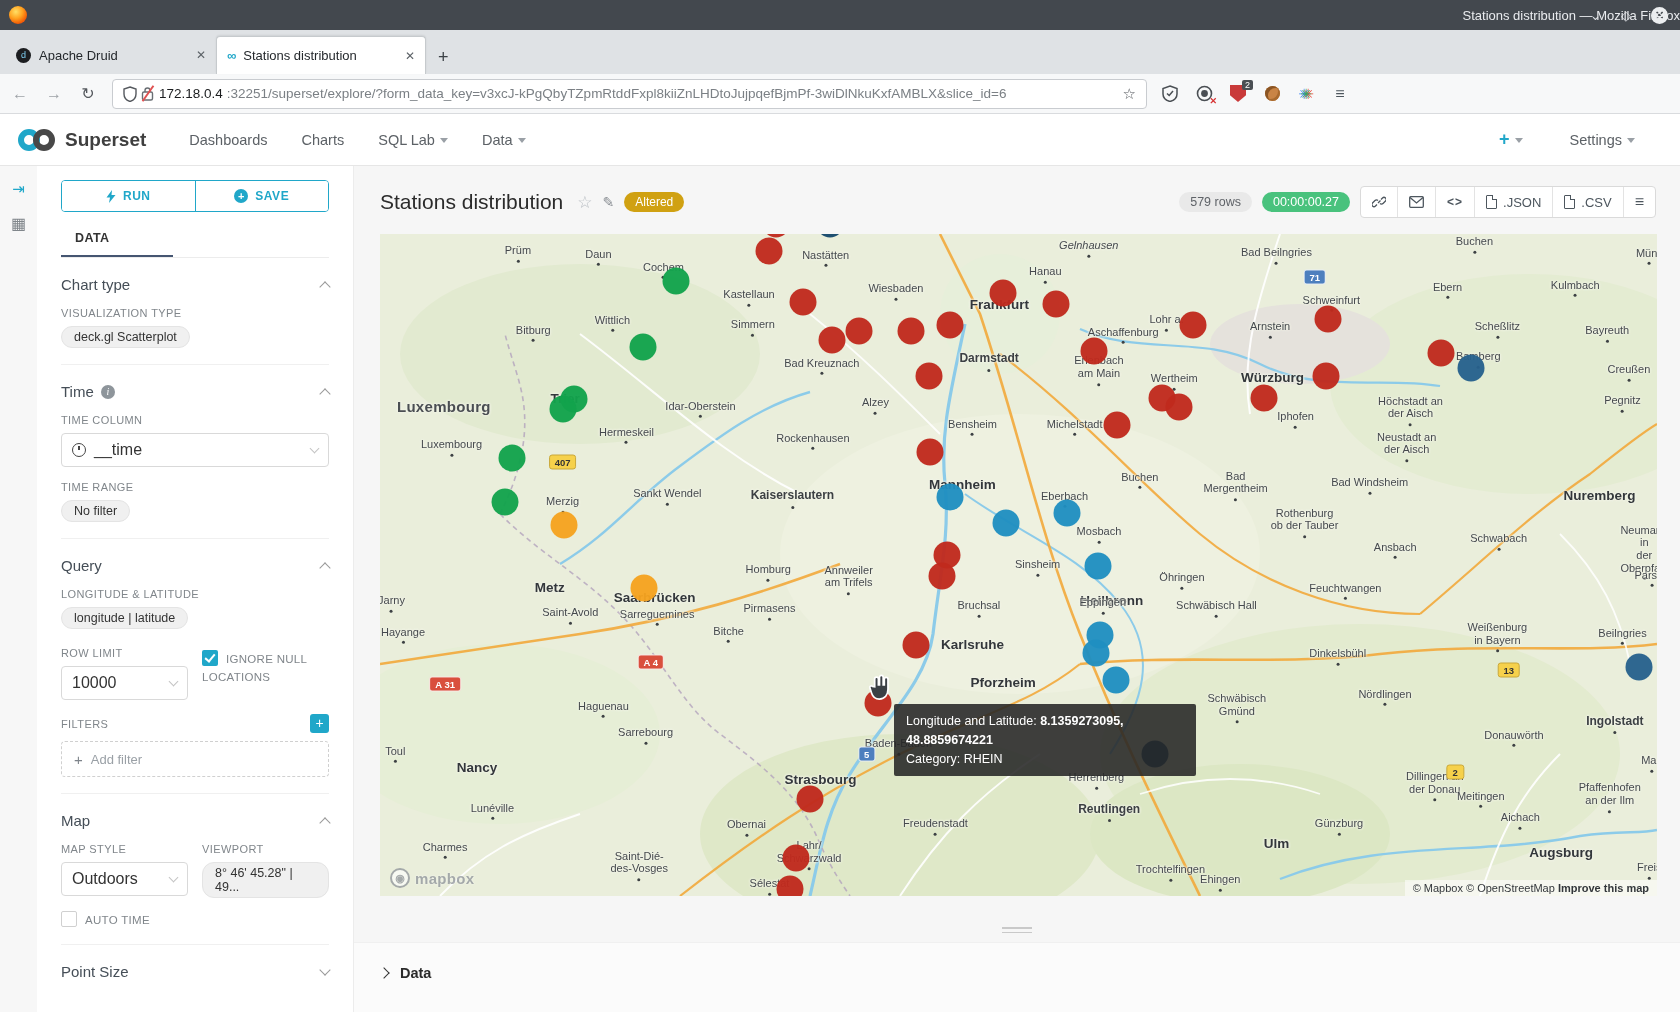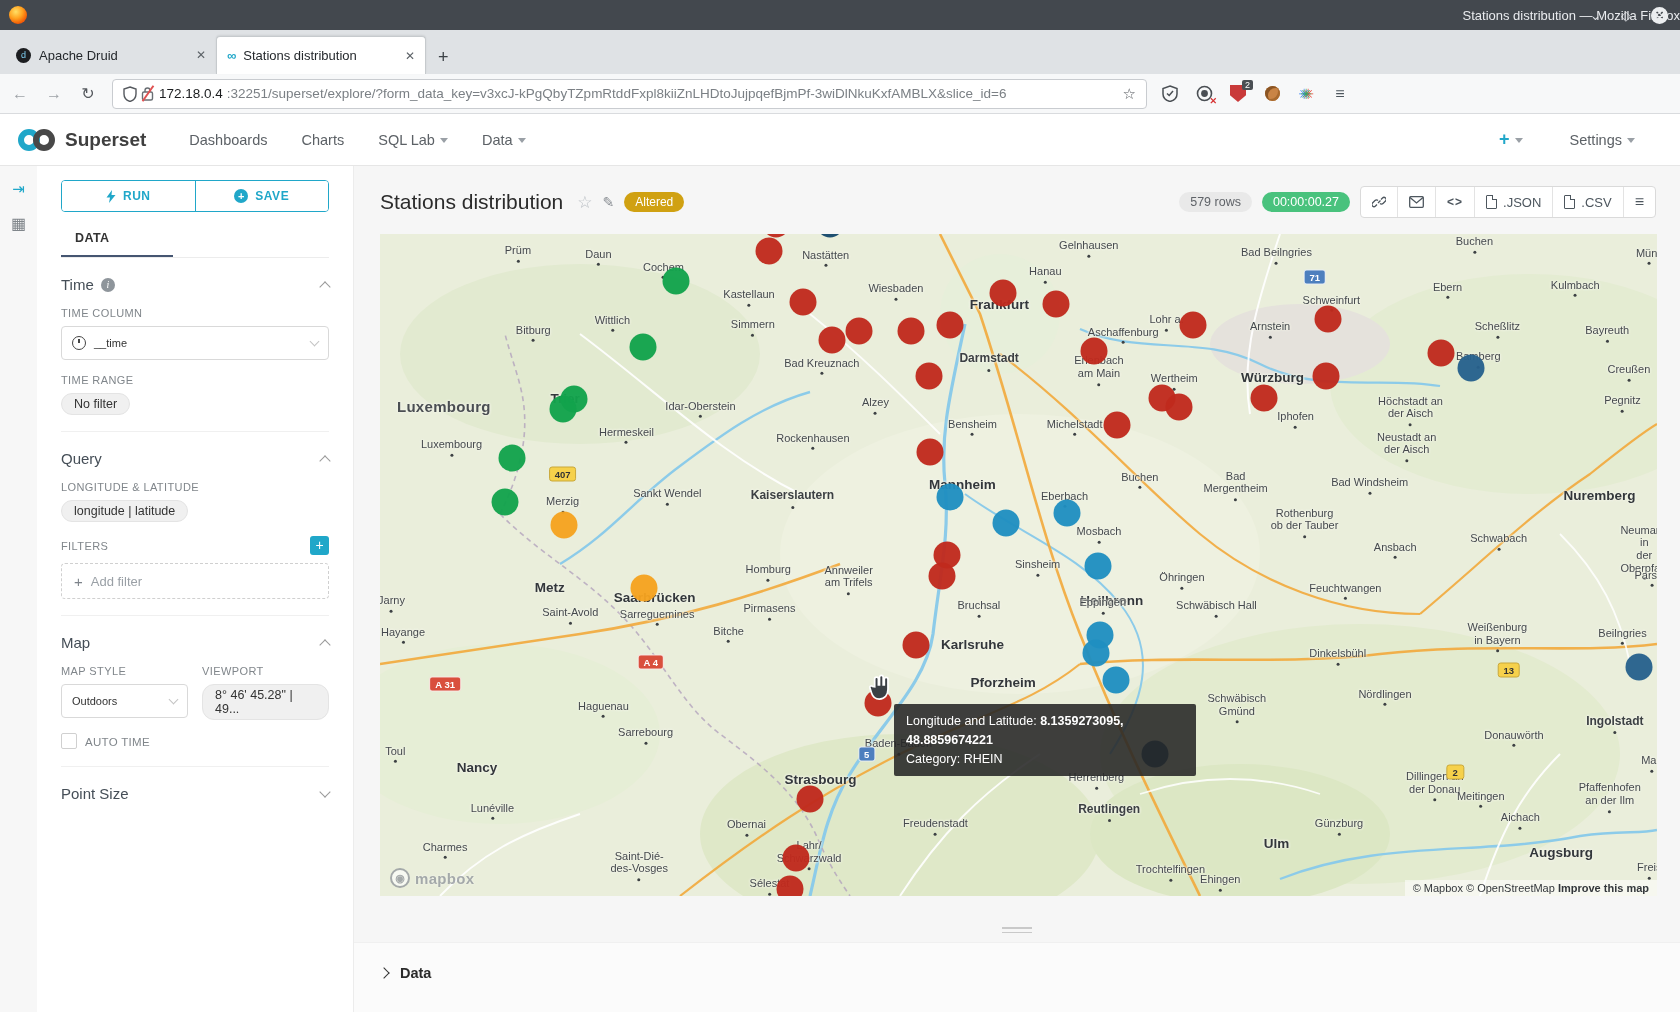--- a/index.html
+++ b/index.html
@@ -64,21 +64,21 @@
   .ptab{display:inline-block;padding:0 0 10px 14px;font-size:12.5px;font-weight:bold;letter-spacing:.4px;color:#333}
   .ptab-line{height:2px;background:#455571;width:112px;margin-top:0}
   .sect{padding:18px 0 16px 0;border-bottom:1px solid #f0f0f0}
   .sect-h{display:flex;align-items:center;font-size:15px;color:#454e57}
   .chev{width:8px;height:8px;border-right:1.6px solid #999;border-bottom:1.6px solid #999;margin-left:auto}
   .chev.up{transform:rotate(-135deg);margin-top:4px}
   .chev.down{transform:rotate(45deg);margin-bottom:4px}
   .info-i{width:14px;height:14px;border-radius:50%;background:#8e959b;color:#fff;font-size:10px;font-style:italic;display:inline-flex;align-items:center;justify-content:center;margin-left:7px;font-family:"Liberation Serif",serif}
   .caps{font-size:11px;color:#80868b;letter-spacing:.4px;margin:14px 0 7px 0}
   .pill{display:inline-block;background:#f0f0f0;border:1px solid #e4e4e4;border-radius:12px;padding:3px 12px;font-size:12.5px;color:#333}
-  .selbox{height:34px;border:1px solid #d9d9d9;border-radius:4px;display:flex;align-items:center;padding:0 10px;font-size:11px;color:#333;gap:8px;background:#fff}
+  .selbox{height:34px;border:1px solid #d9d9d9;border-radius:4px;display:flex;align-items:center;padding:0 10px;font-size:16px;color:#333;gap:8px;background:#fff}
   .selbox .sel-chev{margin-left:auto;width:7px;height:7px;border-right:1.4px solid #c4c4c4;border-bottom:1.4px solid #c4c4c4;transform:rotate(45deg);margin-bottom:3px}
   .clock{width:14px;height:14px;border-radius:50%;border:1.5px solid #444;position:relative}
   .clock:after{content:"";position:absolute;left:5px;top:2px;width:1.5px;height:4px;background:#444}
   .two-col{display:flex;gap:14px}
   .two-col>div{flex:1}
   .cb{width:16px;height:16px;border-radius:2px;display:inline-block;vertical-align:-3px;margin-right:8px}
   .cb.on{background:#20a7c9;position:relative}
   .cb.on:after{content:"";position:absolute;left:5px;top:2px;width:4px;height:8px;border-right:2px solid #fff;border-bottom:2px solid #fff;transform:rotate(40deg)}
   .cb.off{background:#fff;border:1px solid #d0d0d0}
   .cb-label{font-size:11.5px;color:#80868b;letter-spacing:.3px}
@@ -244,20 +244,28 @@
           <span class="save-plus">+</span>
           <span>SAVE</span>
         </button>
       </div>
 
       <div class="ptabs">
         <span class="ptab">DATA</span>
         <div class="ptab-line"></div>
       </div>
 
+      <div class="sect" style="border-top:none">
+        <div class="sect-h">
+          <span>Chart type</span>
+            <span class="chev up"></span>
+        </div>
+        <div class="caps">VISUALIZATION TYPE</div>
+        <span class="pill">deck.gl Scatterplot</span>
+      </div>
 
       <div class="sect">
         <div class="sect-h">
           <span>Time</span>
             <span class="info-i">i</span>
           <span class="chev up"></span>
         </div>
         <div class="caps">TIME COLUMN</div>
         <div class="selbox">
           <span class="clock"></span>
@@ -268,20 +276,32 @@
         <span class="pill">No filter</span>
       </div>
 
       <div class="sect">
         <div class="sect-h">
           <span>Query</span>
             <span class="chev up"></span>
         </div>
         <div class="caps">LONGITUDE &amp; LATITUDE</div>
         <span class="pill">longitude | latitude</span>
+        <div class="two-col" style="margin-top:4px">
+          <div>
+            <div class="caps">ROW LIMIT</div>
+            <div class="selbox">
+              <span>10000</span>
+              <span class="sel-chev"></span>
+            </div>
+          </div>
+          <div style="padding-top:16px">
+            <span class="cb on"></span><span class="cb-label">IGNORE NULL LOCATIONS</span>
+          </div>
+        </div>
         <div class="filters-head">
           <span class="caps" style="margin:0">FILTERS</span>
           <span class="plus-btn">+</span>
         </div>
         <div class="addfilter">
           <span class="pf">+</span>
           <span>Add filter</span>
         </div>
       </div>
 
@@ -380,21 +400,21 @@
           <path d="M620 120 C700 180 760 250 820 300 C880 350 960 380 1040 380" fill="none" stroke="#f2a93b" stroke-width="2.2" opacity=".9"></path>
           <path d="M1040 380 C1100 330 1150 280 1210 240 C1240 216 1260 200 1277 190" fill="none" stroke="#f2a93b" stroke-width="2.2" opacity=".9"></path>
           <path d="M200 100 C280 160 340 220 420 260 M520 662 C560 600 600 560 660 520 M900 0 C880 60 860 120 870 180 M1100 662 C1120 600 1140 560 1180 520 M60 662 C100 620 140 600 200 580" fill="none" stroke="#ffffff" stroke-width="2" opacity=".9"></path>
           <path d="M430 80 C480 120 520 160 560 200 M760 560 C820 540 880 540 940 560 M1180 300 C1220 340 1240 380 1250 430" fill="none" stroke="#ffffff" stroke-width="1.8" opacity=".85"></path>
         </svg>
 
         <div id="map-labels" style="position:absolute;inset:0">
             <div class="city sm" style="left: 10.8%; top: 2.9%;">Prüm</div>
             <div class="city sm" style="left: 17.1%; top: 3.4%;">Daun</div>
             <div class="city sm" style="left: 34.9%; top: 3.6%;">Nastätten</div>
-            <div class="city sm" style="left: 55.5%; top: 2.1%;">Gelnhausen</div>
+            <div class="city sm" style="left: 55.5%; top: 2.1%; font-style: italic;">Gelnhausen</div>
             <div class="city sm" style="left: 52.1%; top: 6.1%;">Hanau</div>
             <div class="city sm" style="left: 70.2%; top: 3.2%;">Bad Beilngries</div>
             <div class="city sm" style="left: 85.7%; top: 1.5%;">Buchen</div>
             <div class="city sm" style="left: 83.6%; top: 8.4%;">Ebern</div>
             <div class="city sm" style="left: 93.6%; top: 8.1%;">Kulmbach</div>
             <div class="city sm" style="left: 99.4%; top: 3.3%;">Münc</div>
             <div class="city sm" style="left: 22.2%; top: 5.4%;">Cochem</div>
             <div class="city sm" style="left: 40.4%; top: 8.6%;">Wiesbaden</div>
             <div class="city lg" style="left: 48.5%; top: 10.8%;">Frankfurt</div>
             <div class="city sm" style="left: 28.9%; top: 9.5%;">Kastellaun</div>
@@ -501,21 +521,21 @@
             <div class="city lg" style="left: 92.5%; top: 93.5%;">Augsburg</div>
             <div class="city sm" style="left: 65.8%; top: 97.9%;">Ehingen</div>
             <div class="city sm" style="left: 20.3%; top: 95.4%;">Saint-Dié-
 des-Vosges</div>
             <div class="city sm" style="left: 30.5%; top: 98.5%;">Sélestat</div>
             <div class="city sm" style="left: 33.6%; top: 93.8%;">Lahr/
 Schwarzwald</div>
             <div class="city sm" style="left: 5.1%; top: 93%;">Charmes</div>
             <div class="city sm" style="left: 99.4%; top: 96.1%;">Freis</div>
             <span class="shield blue" style="left: 73.2%; top: 6.5%;">71</span>
-            <span class="shield yellow" style="left: 14.3%; top: 34.5%; margin-top: 12px;">407</span>
+            <span class="shield yellow" style="left: 14.3%; top: 34.5%;">407</span>
             <span class="shield red" style="left: 21.2%; top: 64.6%;">A 4</span>
             <span class="shield red" style="left: 5.1%; top: 68%;">A 31</span>
             <span class="shield yellow" style="left: 88.4%; top: 65.9%;">13</span>
             <span class="shield blue" style="left: 38.1%; top: 78.6%;">5</span>
             <span class="shield yellow" style="left: 84.2%; top: 81.2%;">2</span>
           </div>
         <div id="map-dots" style="position:absolute;inset:0">
             <div class="dot" style="left: 31%; top: -1.5%; background: rgb(191, 42, 29);"></div>
             <div class="dot" style="left: 35.2%; top: -1.5%; background: rgb(21, 72, 107);"></div>
             <div class="dot" style="left: 30.5%; top: 2.6%; background: rgb(191, 42, 29);"></div>

